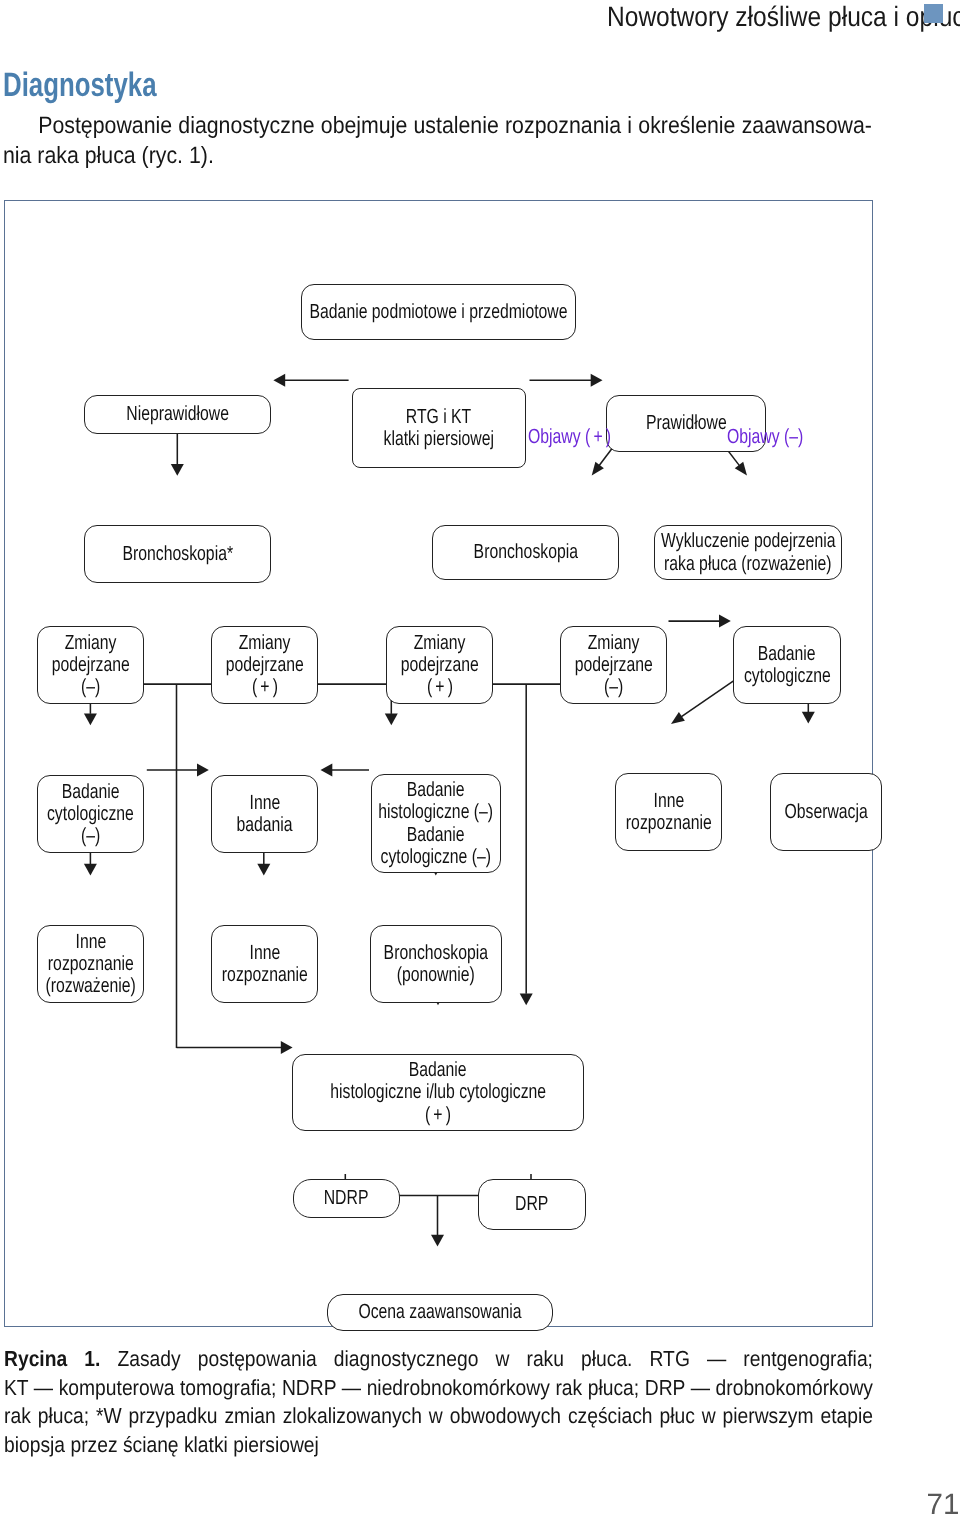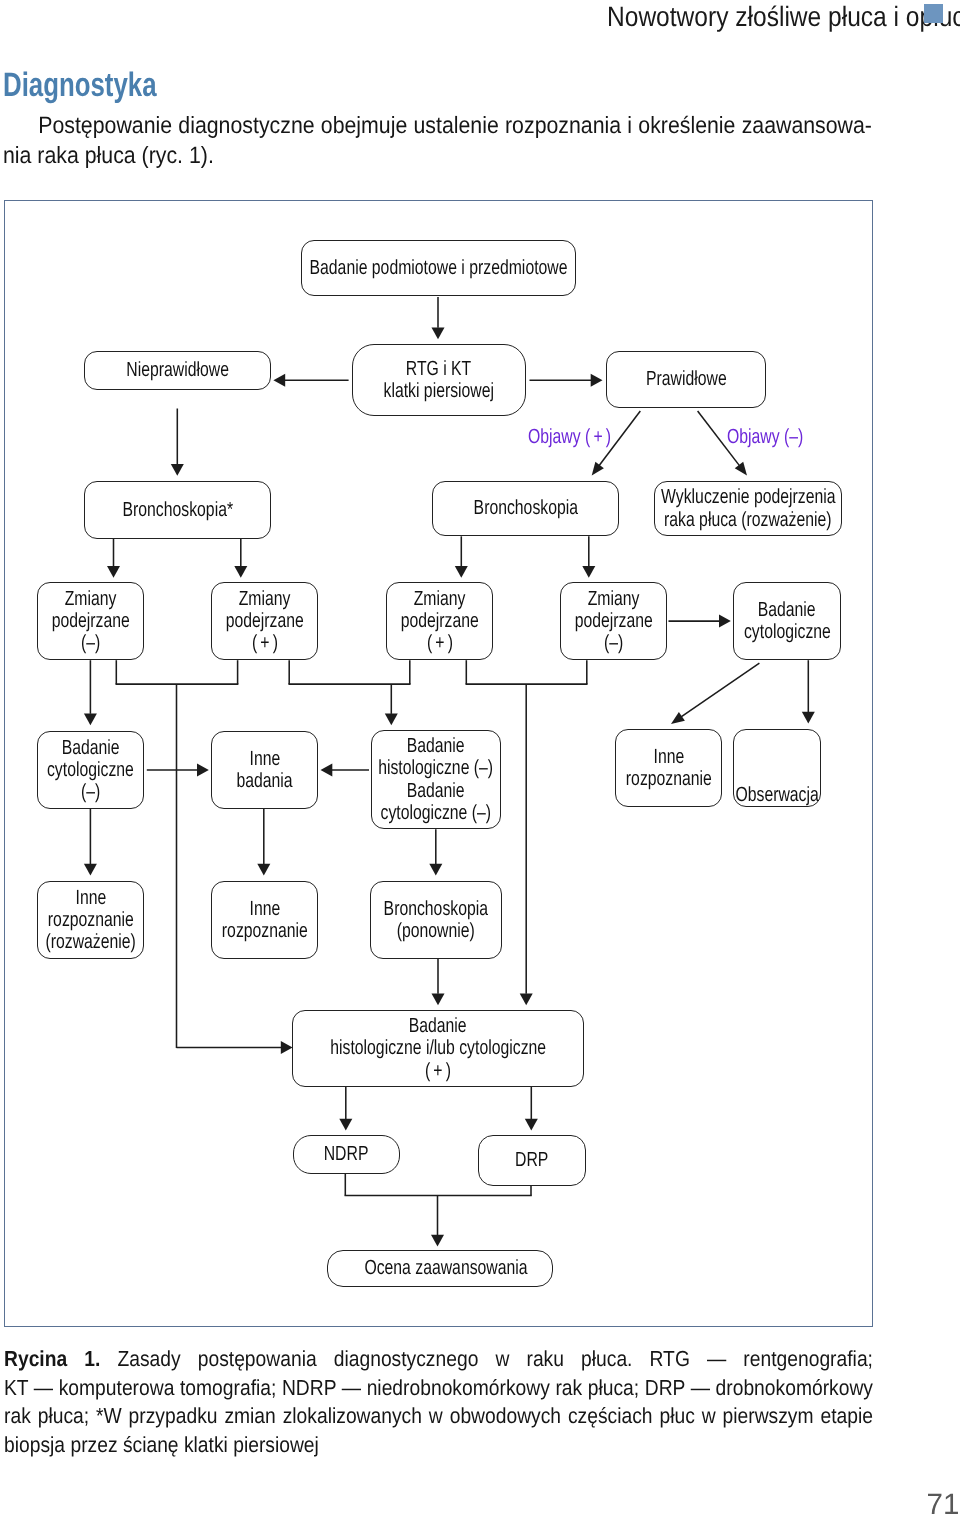--- a/index.html
+++ b/index.html
@@ -27,21 +27,21 @@
 
   
   #figure-frame{position:absolute;left:4px;top:200px;width:869px;height:1127px;
                 border:1.5px solid #5a7294;box-sizing:border-box;background:#fff;}
   #flow-layer{position:absolute;left:0;top:0;width:960px;height:1517px;}
   #flow{position:absolute;left:0;top:0;}
 
   
   .fbox{position:absolute;box-sizing:border-box;border:1.7px solid #222;background:#fff;
         display:flex;flex-direction:column;align-items:center;justify-content:center;
-        font-size:20.5px;line-height:22.2px;color:#111;}
+        font-size:20.5px;line-height:22.2px;color:#111;margin-top:44px;}
   .fbox i{font-style:normal;display:block;white-space:nowrap;}
   .fbox i s{text-decoration:none;display:inline-block;transform:scaleX(0.770);transform-origin:center top;backface-visibility:hidden;}
   .flabel{position:absolute;font-size:20.5px;line-height:22.2px;color:#6d28d9;white-space:nowrap;}
   .flabel s{text-decoration:none;display:inline-block;transform:scaleX(0.770);transform-origin:left top;backface-visibility:hidden;}
 
   
   #caption{position:absolute;left:4px;top:1345px;width:983px;font-size:21.8px;line-height:28.65px;color:#161616;
            transform:scaleX(0.884);transform-origin:left top;backface-visibility:hidden;}
   #caption .cline{text-align:justify;text-align-last:justify;white-space:pre-wrap;}
   #caption .cline.last{text-align:left;text-align-last:left;}
@@ -185,21 +185,21 @@
           <line x1="437.5" y1="1195.5" x2="437.5" y2="1235.1000000000001" stroke="#1c1c1c" stroke-width="1.55"></line>
           <polygon points="437.5,1246.5 431,1234.7 444,1234.7" fill="#1c1c1c"></polygon>
         </g>
       </svg>
   <div class="fbox" style="left: 301px; top: 240px; width: 275px; height: 56px; border-radius: 13px;">
         <i><s>Badanie podmiotowe i przedmiotowe</s></i>
       </div>
       <div class="fbox" style="left: 84px; top: 351px; width: 187px; height: 39px; border-radius: 13px;">
         <i><s>Nieprawidłowe</s></i>
       </div>
-      <div class="fbox" style="left: 352px; top: 344px; width: 174px; height: 72px; border-radius: 22px;">
+      <div class="fbox" style="left: 352px; top: 344px; width: 174px; height: 80px; border-radius: 8px;">
         <i><s>RTG i KT</s></i>
         <i><s>klatki piersiowej</s></i>
       </div>
       <div class="fbox" style="left: 606px; top: 351px; width: 160px; height: 57px; border-radius: 13px;">
         <i><s>Prawidłowe</s></i>
       </div>
       <div class="fbox" style="left: 84px; top: 481px; width: 187px; height: 58px; border-radius: 13px;">
         <i><s>Bronchoskopia*</s></i>
       </div>
       <div class="fbox" style="left: 432px; top: 481px; width: 187px; height: 55px; border-radius: 13px;">
@@ -245,21 +245,21 @@
       <div class="fbox" style="left: 371px; top: 730px; width: 130px; height: 99px; border-radius: 13px;">
         <i><s>Badanie</s></i>
         <i><s>histologiczne (–)</s></i>
         <i><s>Badanie</s></i>
         <i><s>cytologiczne (–)</s></i>
       </div>
       <div class="fbox" style="left: 615px; top: 729px; width: 107px; height: 78px; border-radius: 13px;">
         <i><s>Inne</s></i>
         <i><s>rozpoznanie</s></i>
       </div>
-      <div class="fbox" style="left: 733px; top: 729px; width: 88px; height: 78px; border-radius: 13px; justify-content: flex-end;">
+      <div class="fbox" style="left: 770px; top: 729px; width: 112px; height: 78px; border-radius: 13px;">
         <i><s>Obserwacja</s></i>
       </div>
       <div class="fbox" style="left: 37px; top: 881px; width: 107px; height: 78px; border-radius: 13px;">
         <i><s>Inne</s></i>
         <i><s>rozpoznanie</s></i>
         <i><s>(rozważenie)</s></i>
       </div>
       <div class="fbox" style="left: 211px; top: 881px; width: 107px; height: 78px; border-radius: 13px;">
         <i><s>Inne</s></i>
         <i><s>rozpoznanie</s></i>
@@ -272,21 +272,21 @@
         <i><s>Badanie</s></i>
         <i><s>histologiczne i/lub cytologiczne</s></i>
         <i><s>( + )</s></i>
       </div>
       <div class="fbox" style="left: 293px; top: 1135px; width: 107px; height: 39px; border-radius: 18px;">
         <i><s>NDRP</s></i>
       </div>
       <div class="fbox" style="left: 478px; top: 1135px; width: 108px; height: 51px; border-radius: 15px;">
         <i><s>DRP</s></i>
       </div>
-      <div class="fbox" style="left: 327px; top: 1250px; width: 226px; height: 37px; border-radius: 16px; align-items: flex-end;">
+      <div class="fbox" style="left: 327px; top: 1250px; width: 226px; height: 37px; border-radius: 16px;">
         <i><s>Ocena zaawansowania</s></i>
       </div>
       <div class="flabel" style="left: 528px; top: 426px;"><s>Objawy ( + )</s></div>
       <div class="flabel" style="left: 727px; top: 426px;"><s>Objawy (–)</s></div>
     </div>
 
   <div id="caption">
       <div class="cline"><b>Rycina 1.</b> Zasady postępowania diagnostycznego w raku płuca. RTG — rentgenografia;</div>
       <div class="cline">KT — komputerowa tomografia; NDRP — niedrobnokomórkowy rak płuca; DRP — drobnokomórkowy</div>
       <div class="cline">rak płuca; *W przypadku zmian zlokalizowanych w obwodowych częściach płuc w pierwszym etapie</div>

